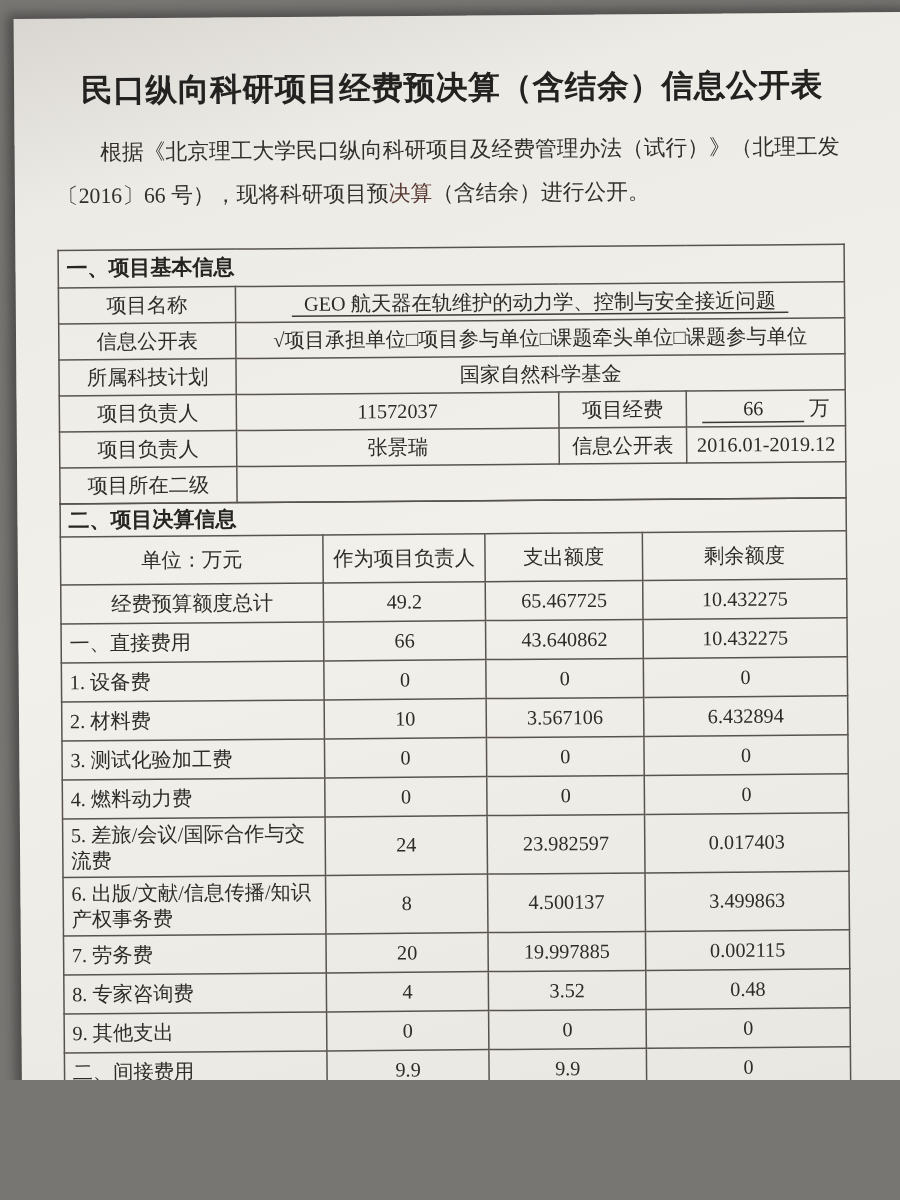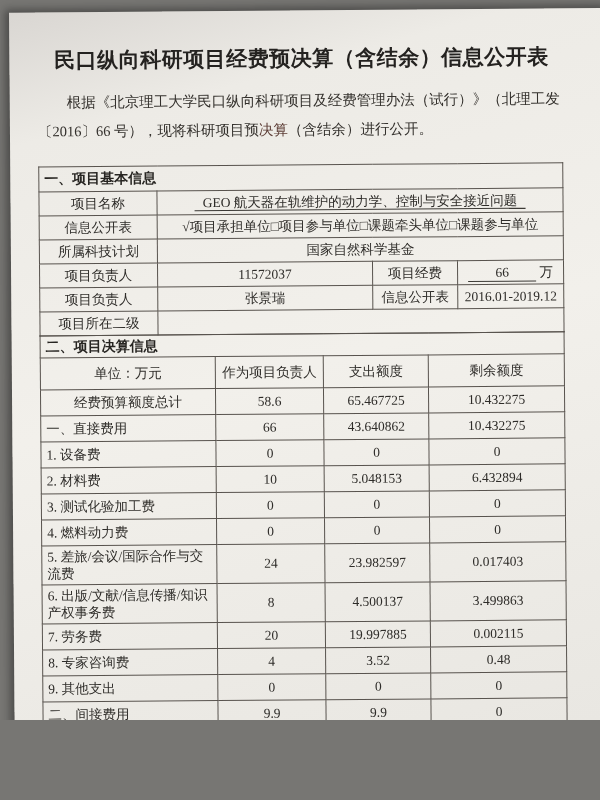--- a/index.html
+++ b/index.html
@@ -124,40 +124,40 @@
         <tr>
           <td class="bhdr">单位：万元</td>
           <td class="bhdr">作为项目负责人</td>
           <td class="bhdr">支出额度</td>
           <td class="bhdr">剩余额度</td>
         </tr>
         </tbody>
           <tbody>
             <tr>
               <td class="blabel c">经费预算额度总计</td>
-              <td class="bval">58.6</td>
+              <td class="bval">49.2</td>
               <td class="bval">65.467725</td>
               <td class="bval">10.432275</td>
             </tr>
             <tr>
               <td class="blabel">一、直接费用</td>
               <td class="bval">66</td>
               <td class="bval">43.640862</td>
               <td class="bval">10.432275</td>
             </tr>
             <tr>
               <td class="blabel">1. 设备费</td>
               <td class="bval">0</td>
               <td class="bval">0</td>
               <td class="bval">0</td>
             </tr>
             <tr>
               <td class="blabel">2. 材料费</td>
               <td class="bval">10</td>
-              <td class="bval">5.048153</td>
+              <td class="bval">3.567106</td>
               <td class="bval">6.432894</td>
             </tr>
             <tr>
               <td class="blabel">3. 测试化验加工费</td>
               <td class="bval">0</td>
               <td class="bval">0</td>
               <td class="bval">0</td>
             </tr>
             <tr>
               <td class="blabel">4. 燃料动力费</td>

